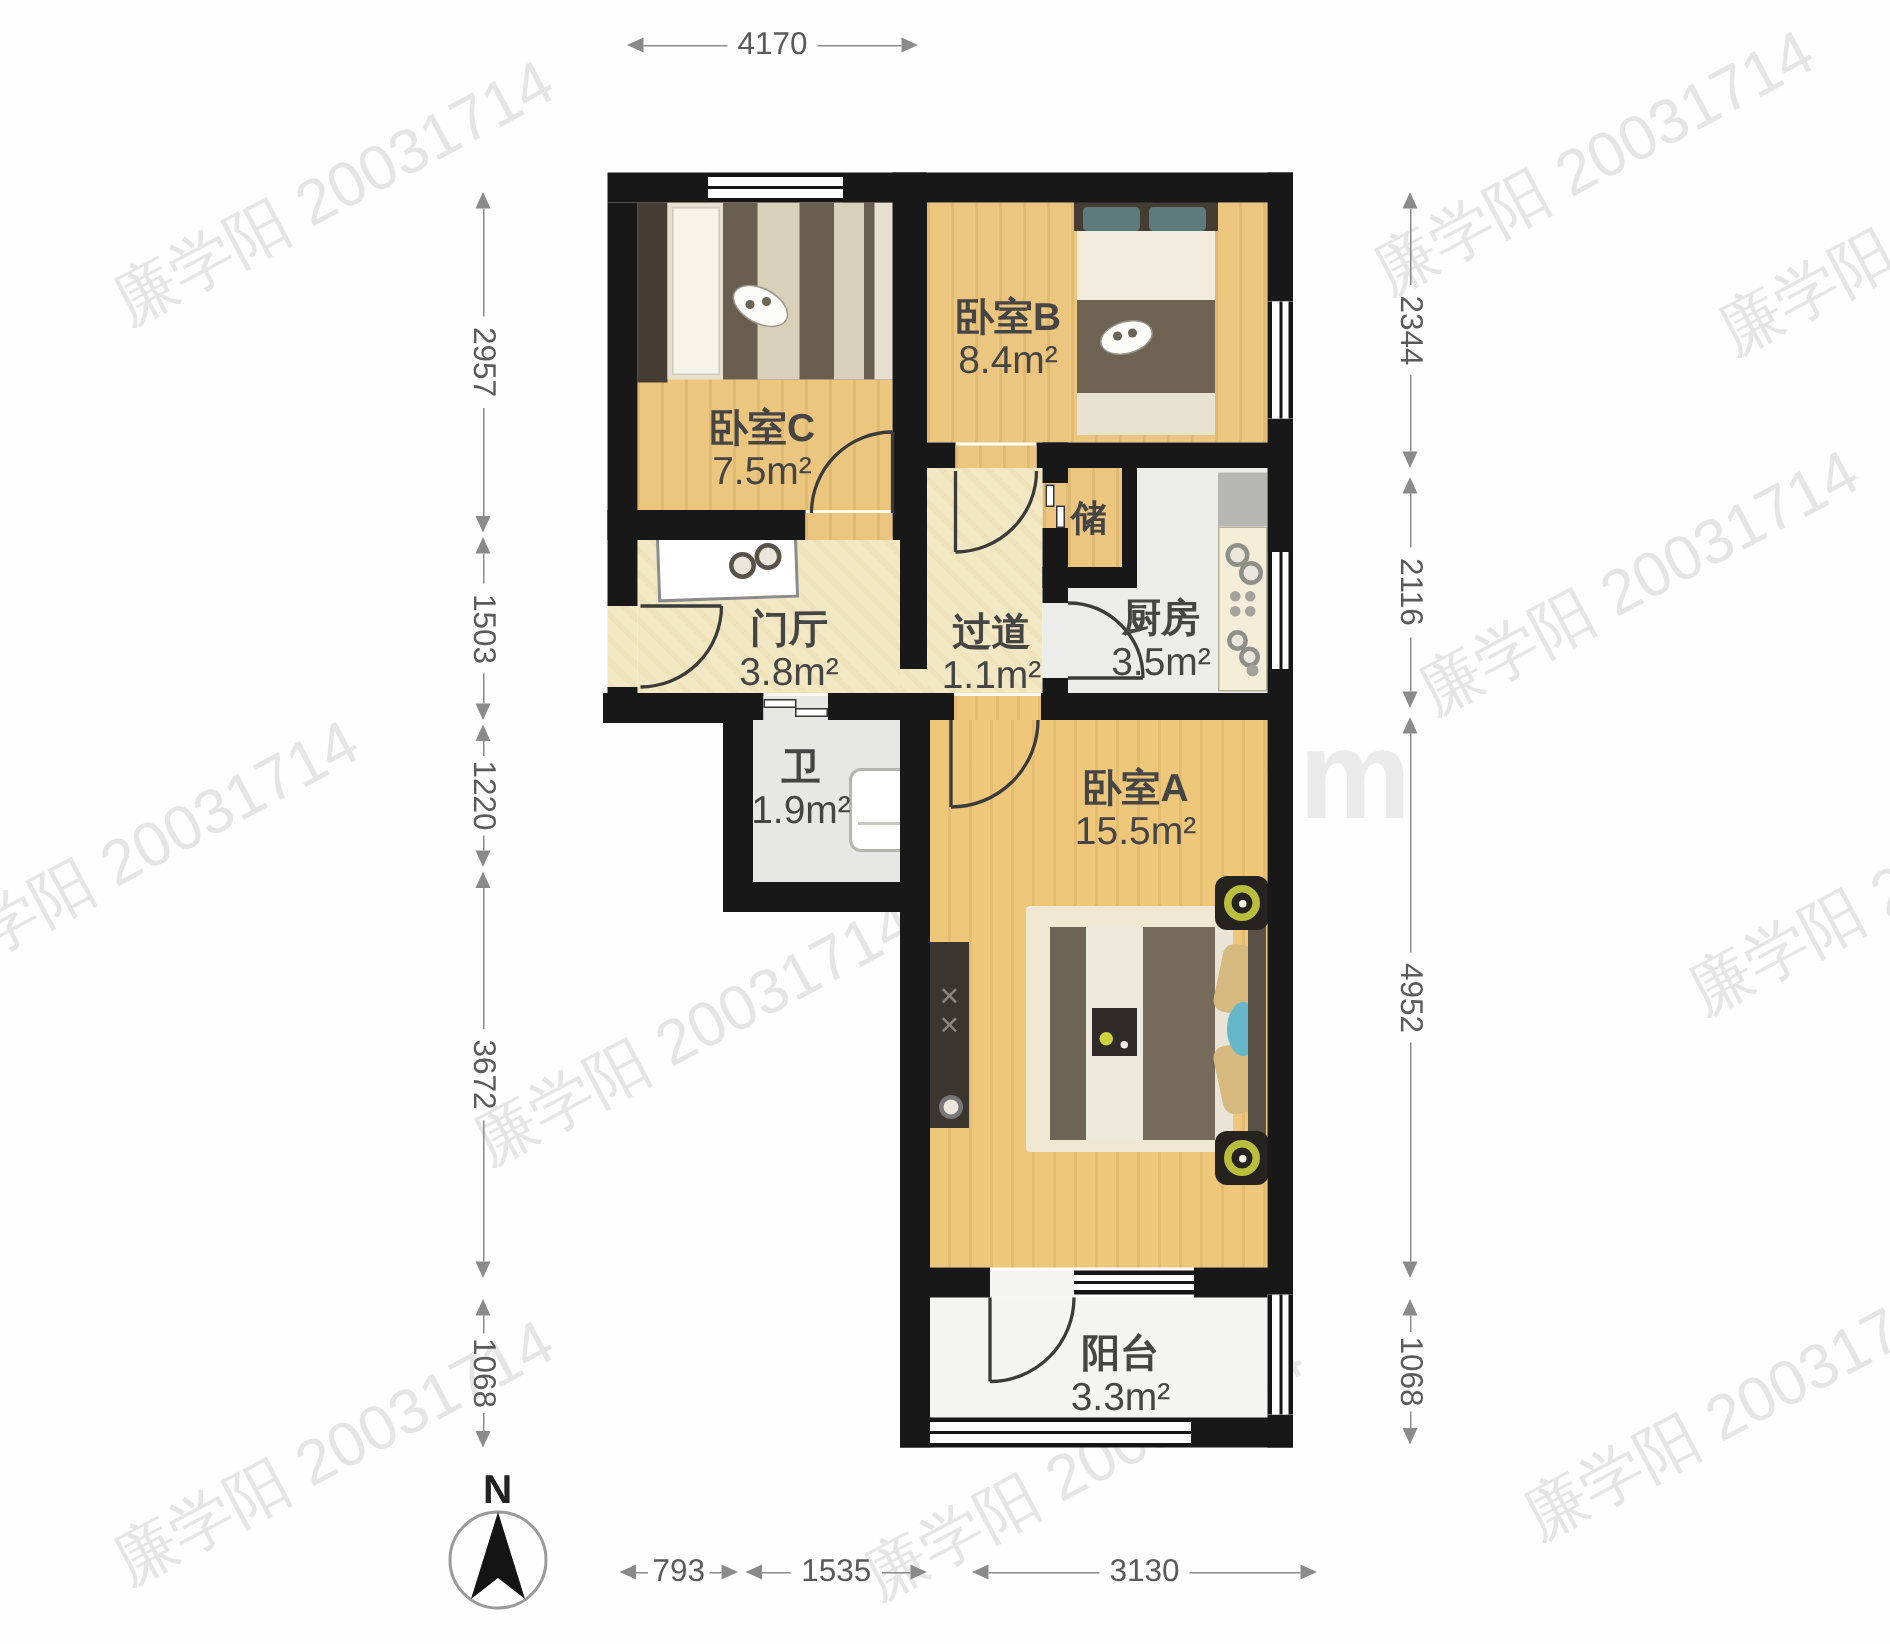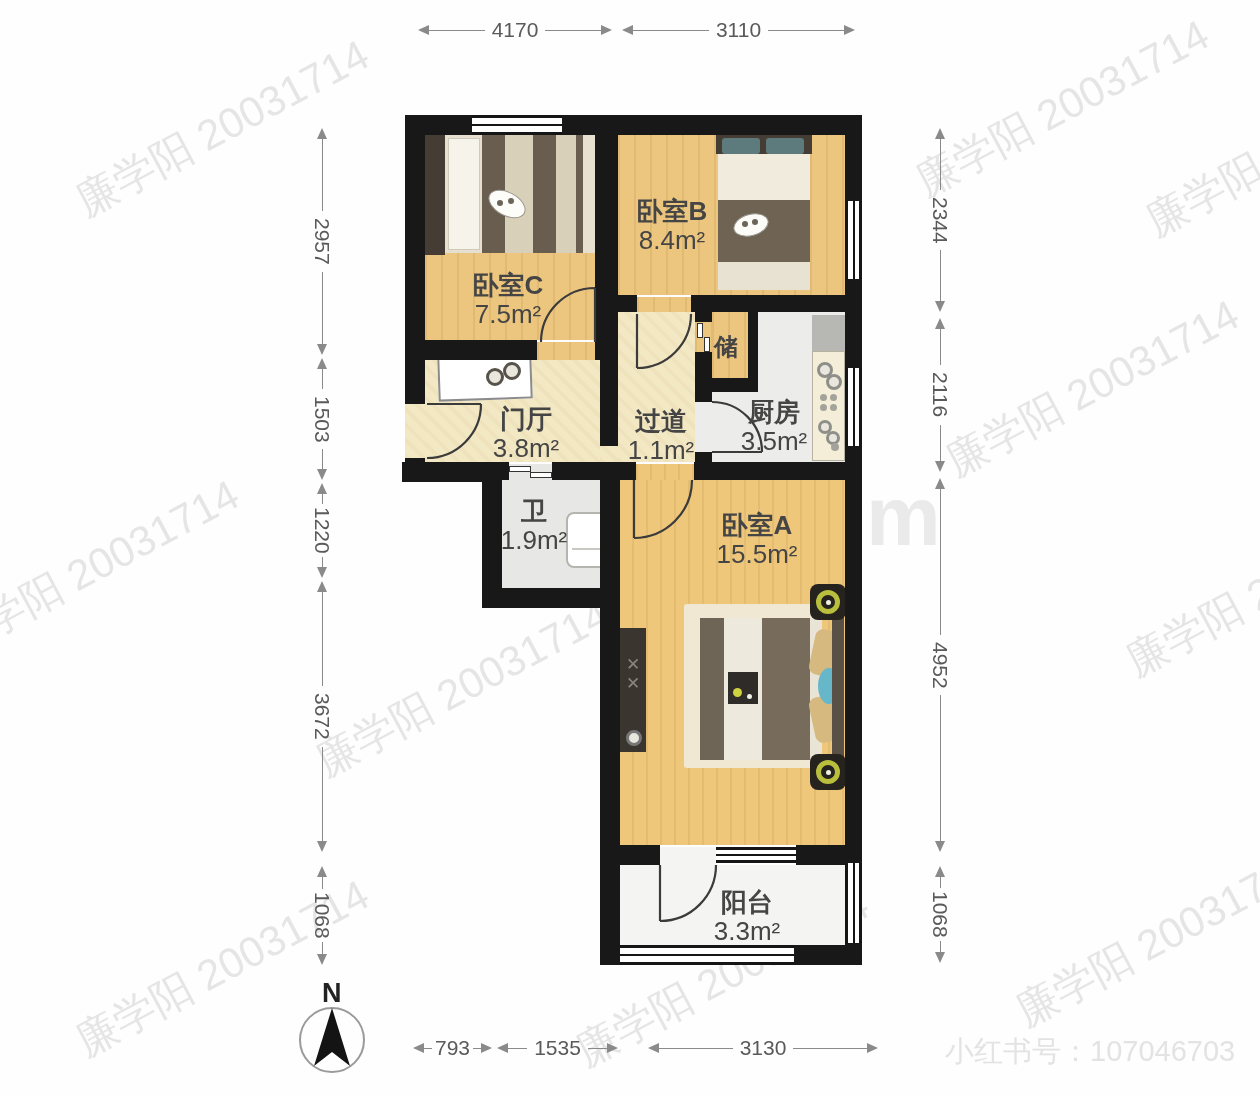--- a/index.html
+++ b/index.html
@@ -245,27 +245,20 @@
     <div class="rarea">3.3m²</div>
   </div>
 
   <div class="dimh" style="left:418px;top:18px;width:194px">
     <span class="ah al"></span>
       <span class="line"></span>
       <span class="lbl">4170</span>
       <span class="line"></span>
       <span class="ah ar"></span>
   </div>
-  <div class="dimh" style="left:622px;top:18px;width:233px">
-    <span class="ah al"></span>
-      <span class="line"></span>
-      <span class="lbl">3110</span>
-      <span class="line"></span>
-      <span class="ah ar"></span>
-  </div>
 
   <div class="dimh" style="left:413px;top:1036px;width:79px">
     <span class="ah al"></span>
       <span class="line"></span>
       <span class="lbl" style="padding:0 3px">793</span>
       <span class="line"></span>
       <span class="ah ar"></span>
   </div>
   <div class="dimh" style="left:497px;top:1036px;width:121px">
     <span class="ah al"></span>
@@ -340,14 +333,13 @@
       <span class="av ad"></span>
   </div>
   <div class="dimv" style="left:928px;top:866px;height:97px">
     <span class="av au"></span>
       <span class="vline"></span>
       <span class="vlbl" style="padding:3px 0">1068</span>
       <span class="vline"></span>
       <span class="av ad"></span>
   </div>
 
-  <div class="wm-social" style="left:945px;top:1032px">小红书号：107046703</div>
 </div>
 
 </body></html>

